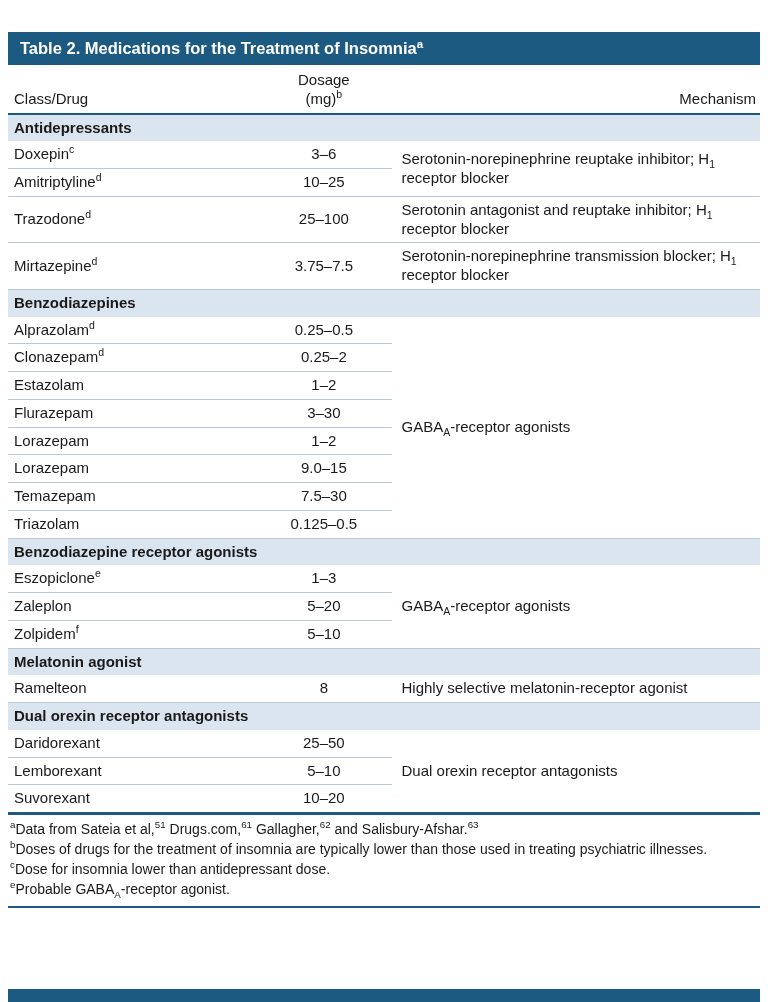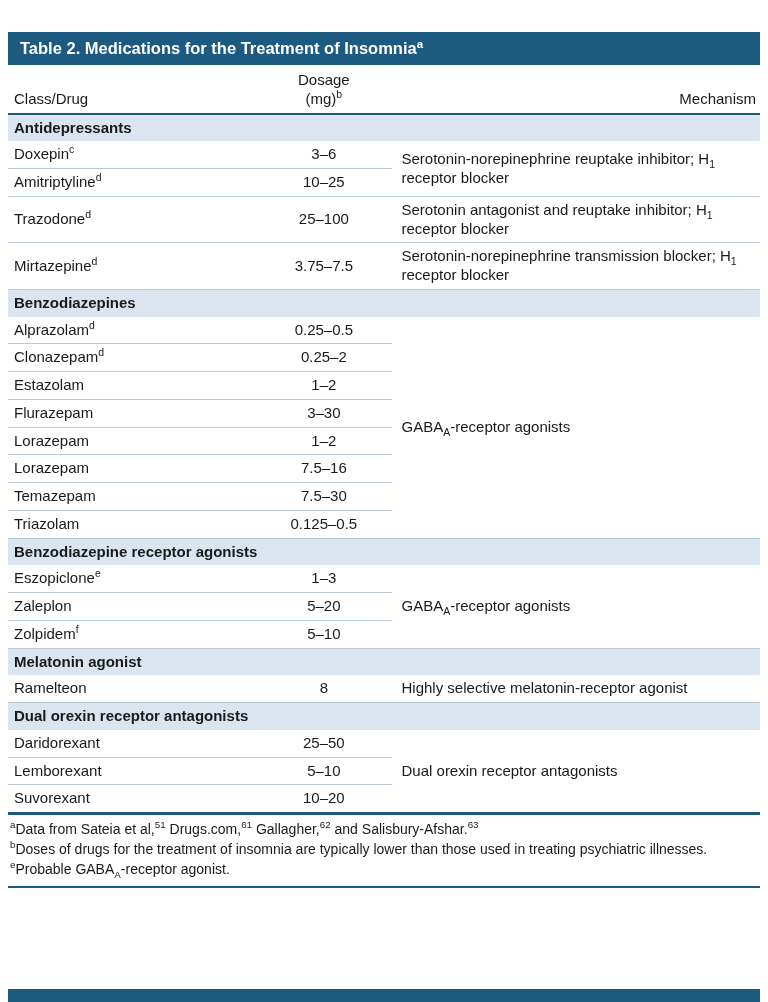--- a/index.html
+++ b/index.html
@@ -148,21 +148,21 @@
       <tr>
         <td class="drug">Flurazepam</td>
         <td class="dose">3–30</td>
       </tr>
       <tr>
         <td class="drug">Lorazepam</td>
         <td class="dose">1–2</td>
       </tr>
       <tr>
         <td class="drug">Lorazepam</td>
-        <td class="dose">7.5–16</td>
+        <td class="dose">9.0–15</td>
       </tr>
       <tr>
         <td class="drug">Temazepam</td>
         <td class="dose">7.5–30</td>
       </tr>
       <tr>
         <td class="drug">Triazolam</td>
         <td class="dose">0.125–0.5</td>
       </tr>
 
@@ -208,18 +208,19 @@
         <td class="drug">Suvorexant</td>
         <td class="dose">10–20</td>
       </tr>
 
     </tbody>
   </table>
 
   <div class="footnotes">
     <div class="fn"><sup>a</sup>Data from Sateia et al,<sup>51</sup> Drugs.com,<sup>61</sup> Gallagher,<sup>62</sup> and Salisbury-Afshar.<sup>63</sup></div>
     <div class="fn"><sup>b</sup>Doses of drugs for the treatment of insomnia are typically lower than those used in treating psychiatric illnesses.</div>
+    <div class="fn"><sup>c</sup>Dose for insomnia lower than antidepressant dose.</div>
     <div class="fn"><sup>e</sup>Probable GABA<sub>A</sub>-receptor agonist.</div>
   </div>
 
 </div>
 
 <div class="next-bar"></div>
 
 </body></html>

